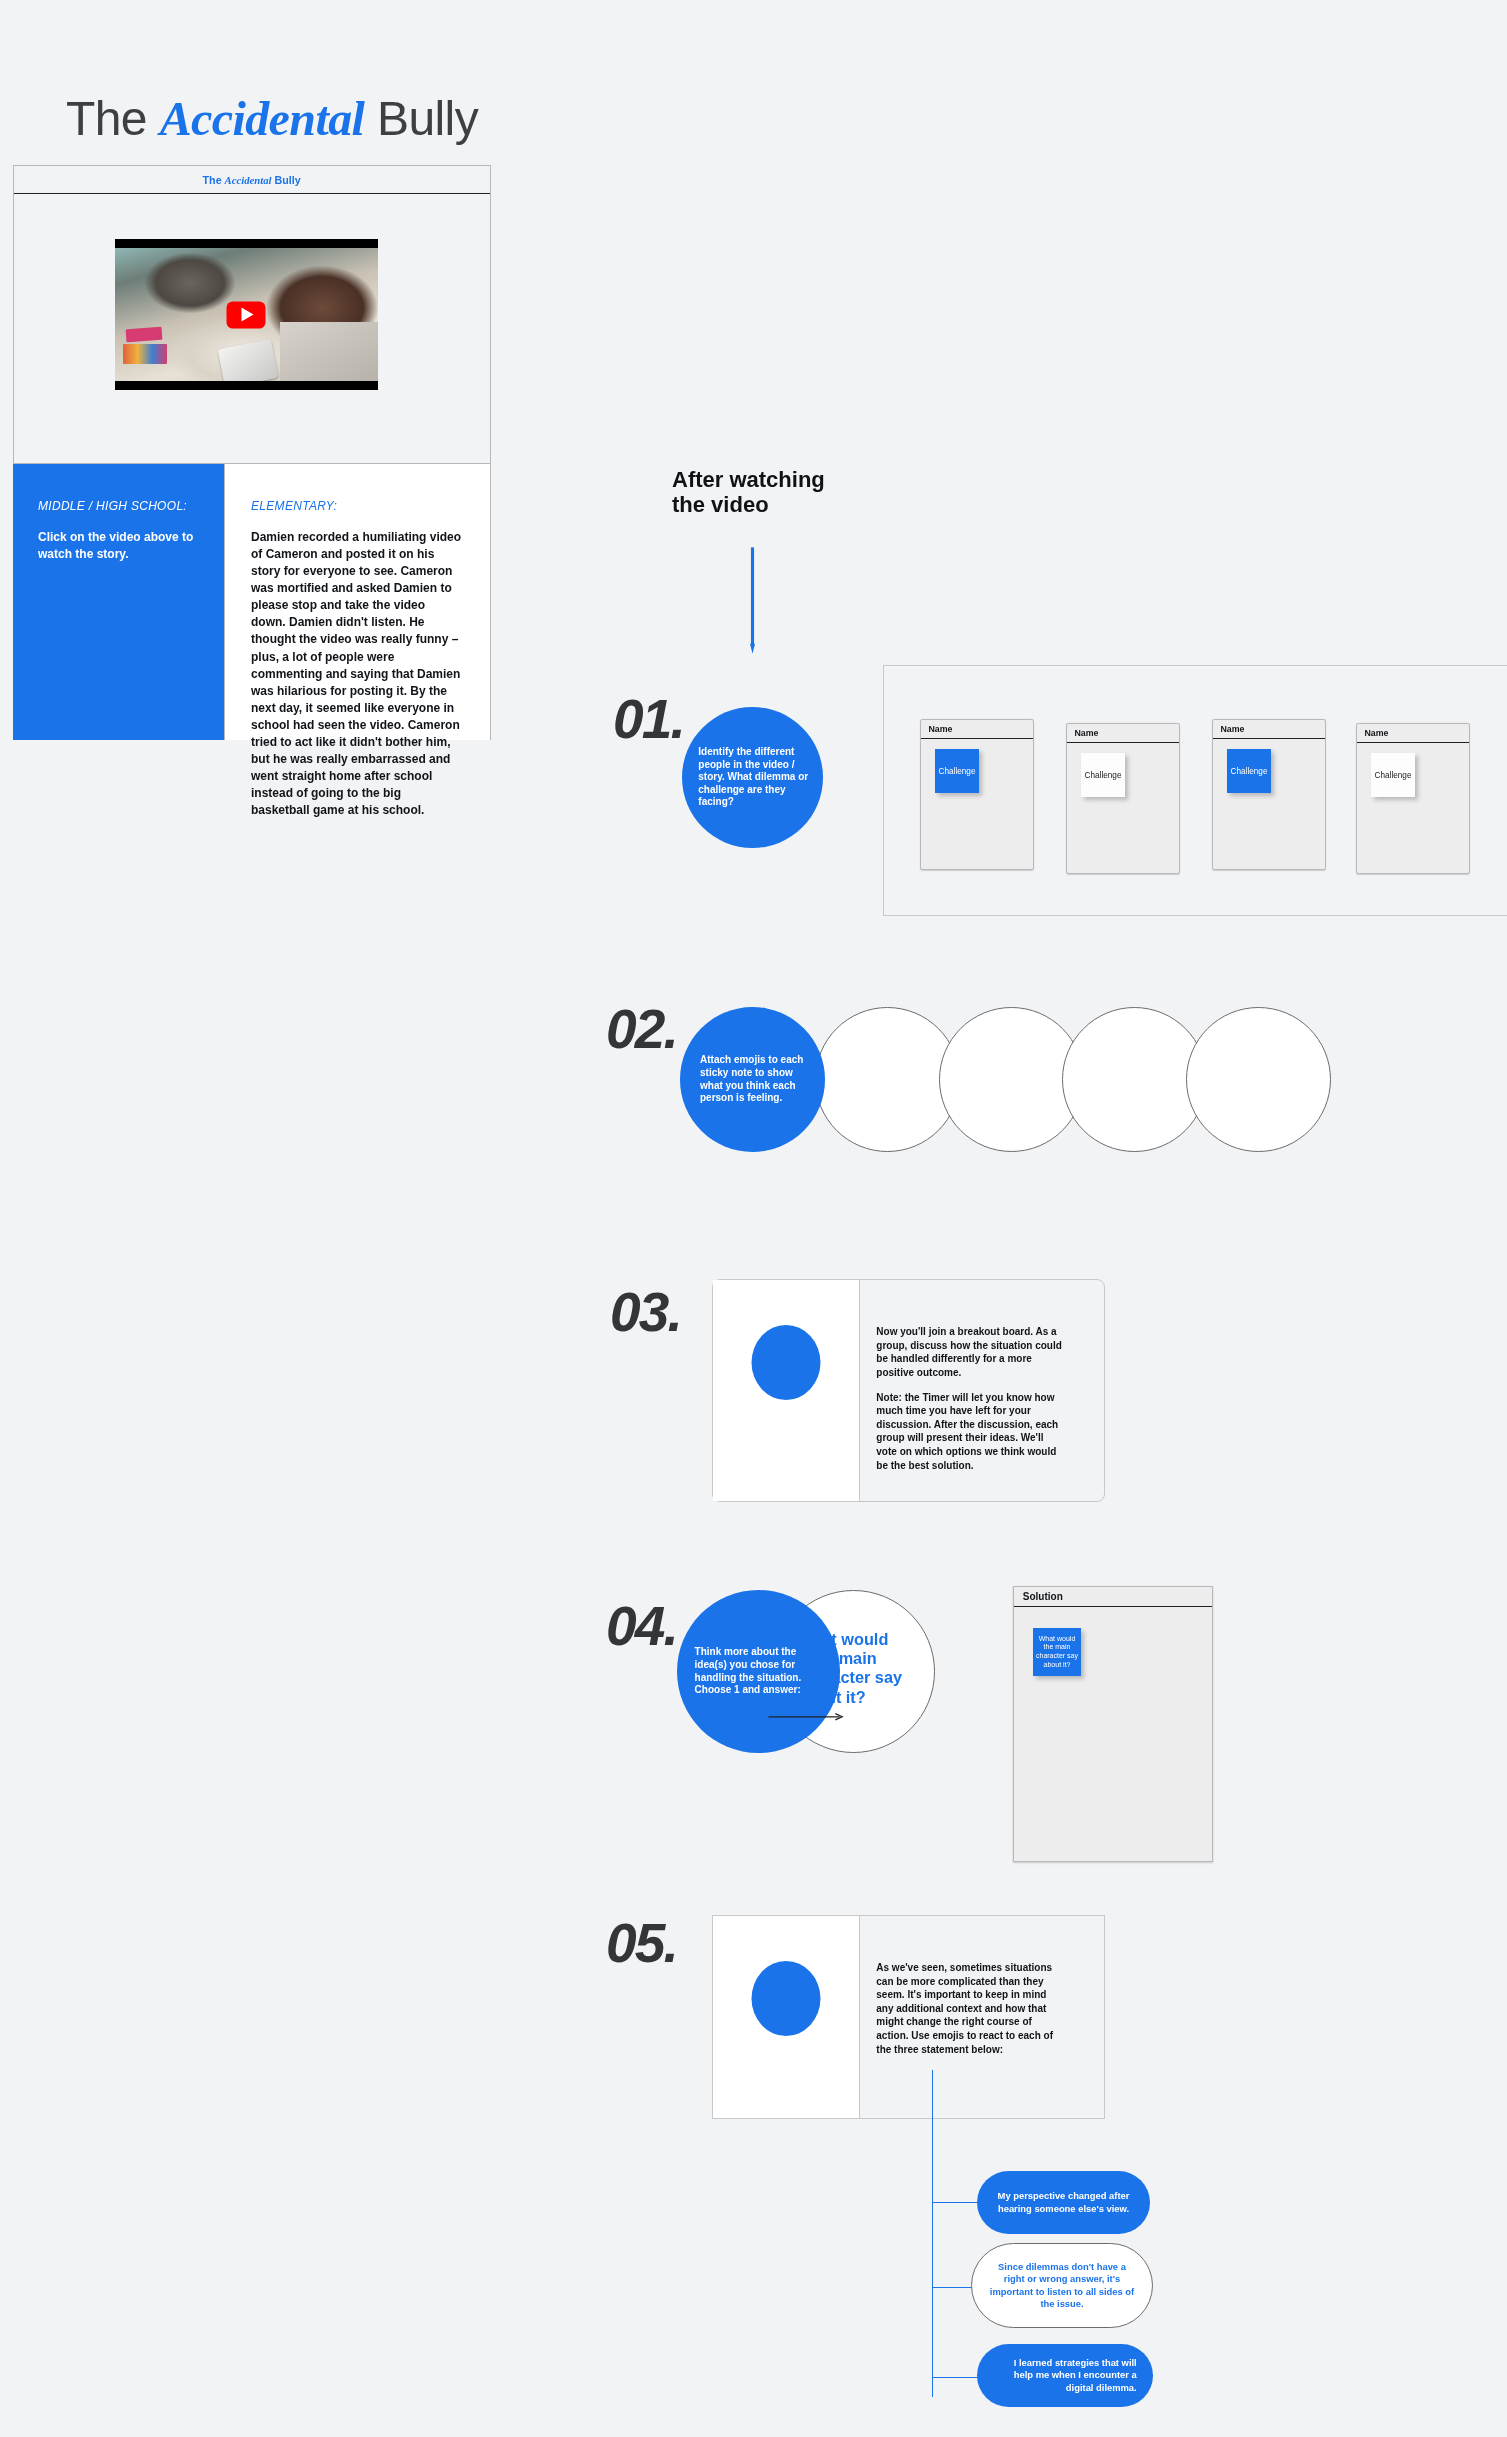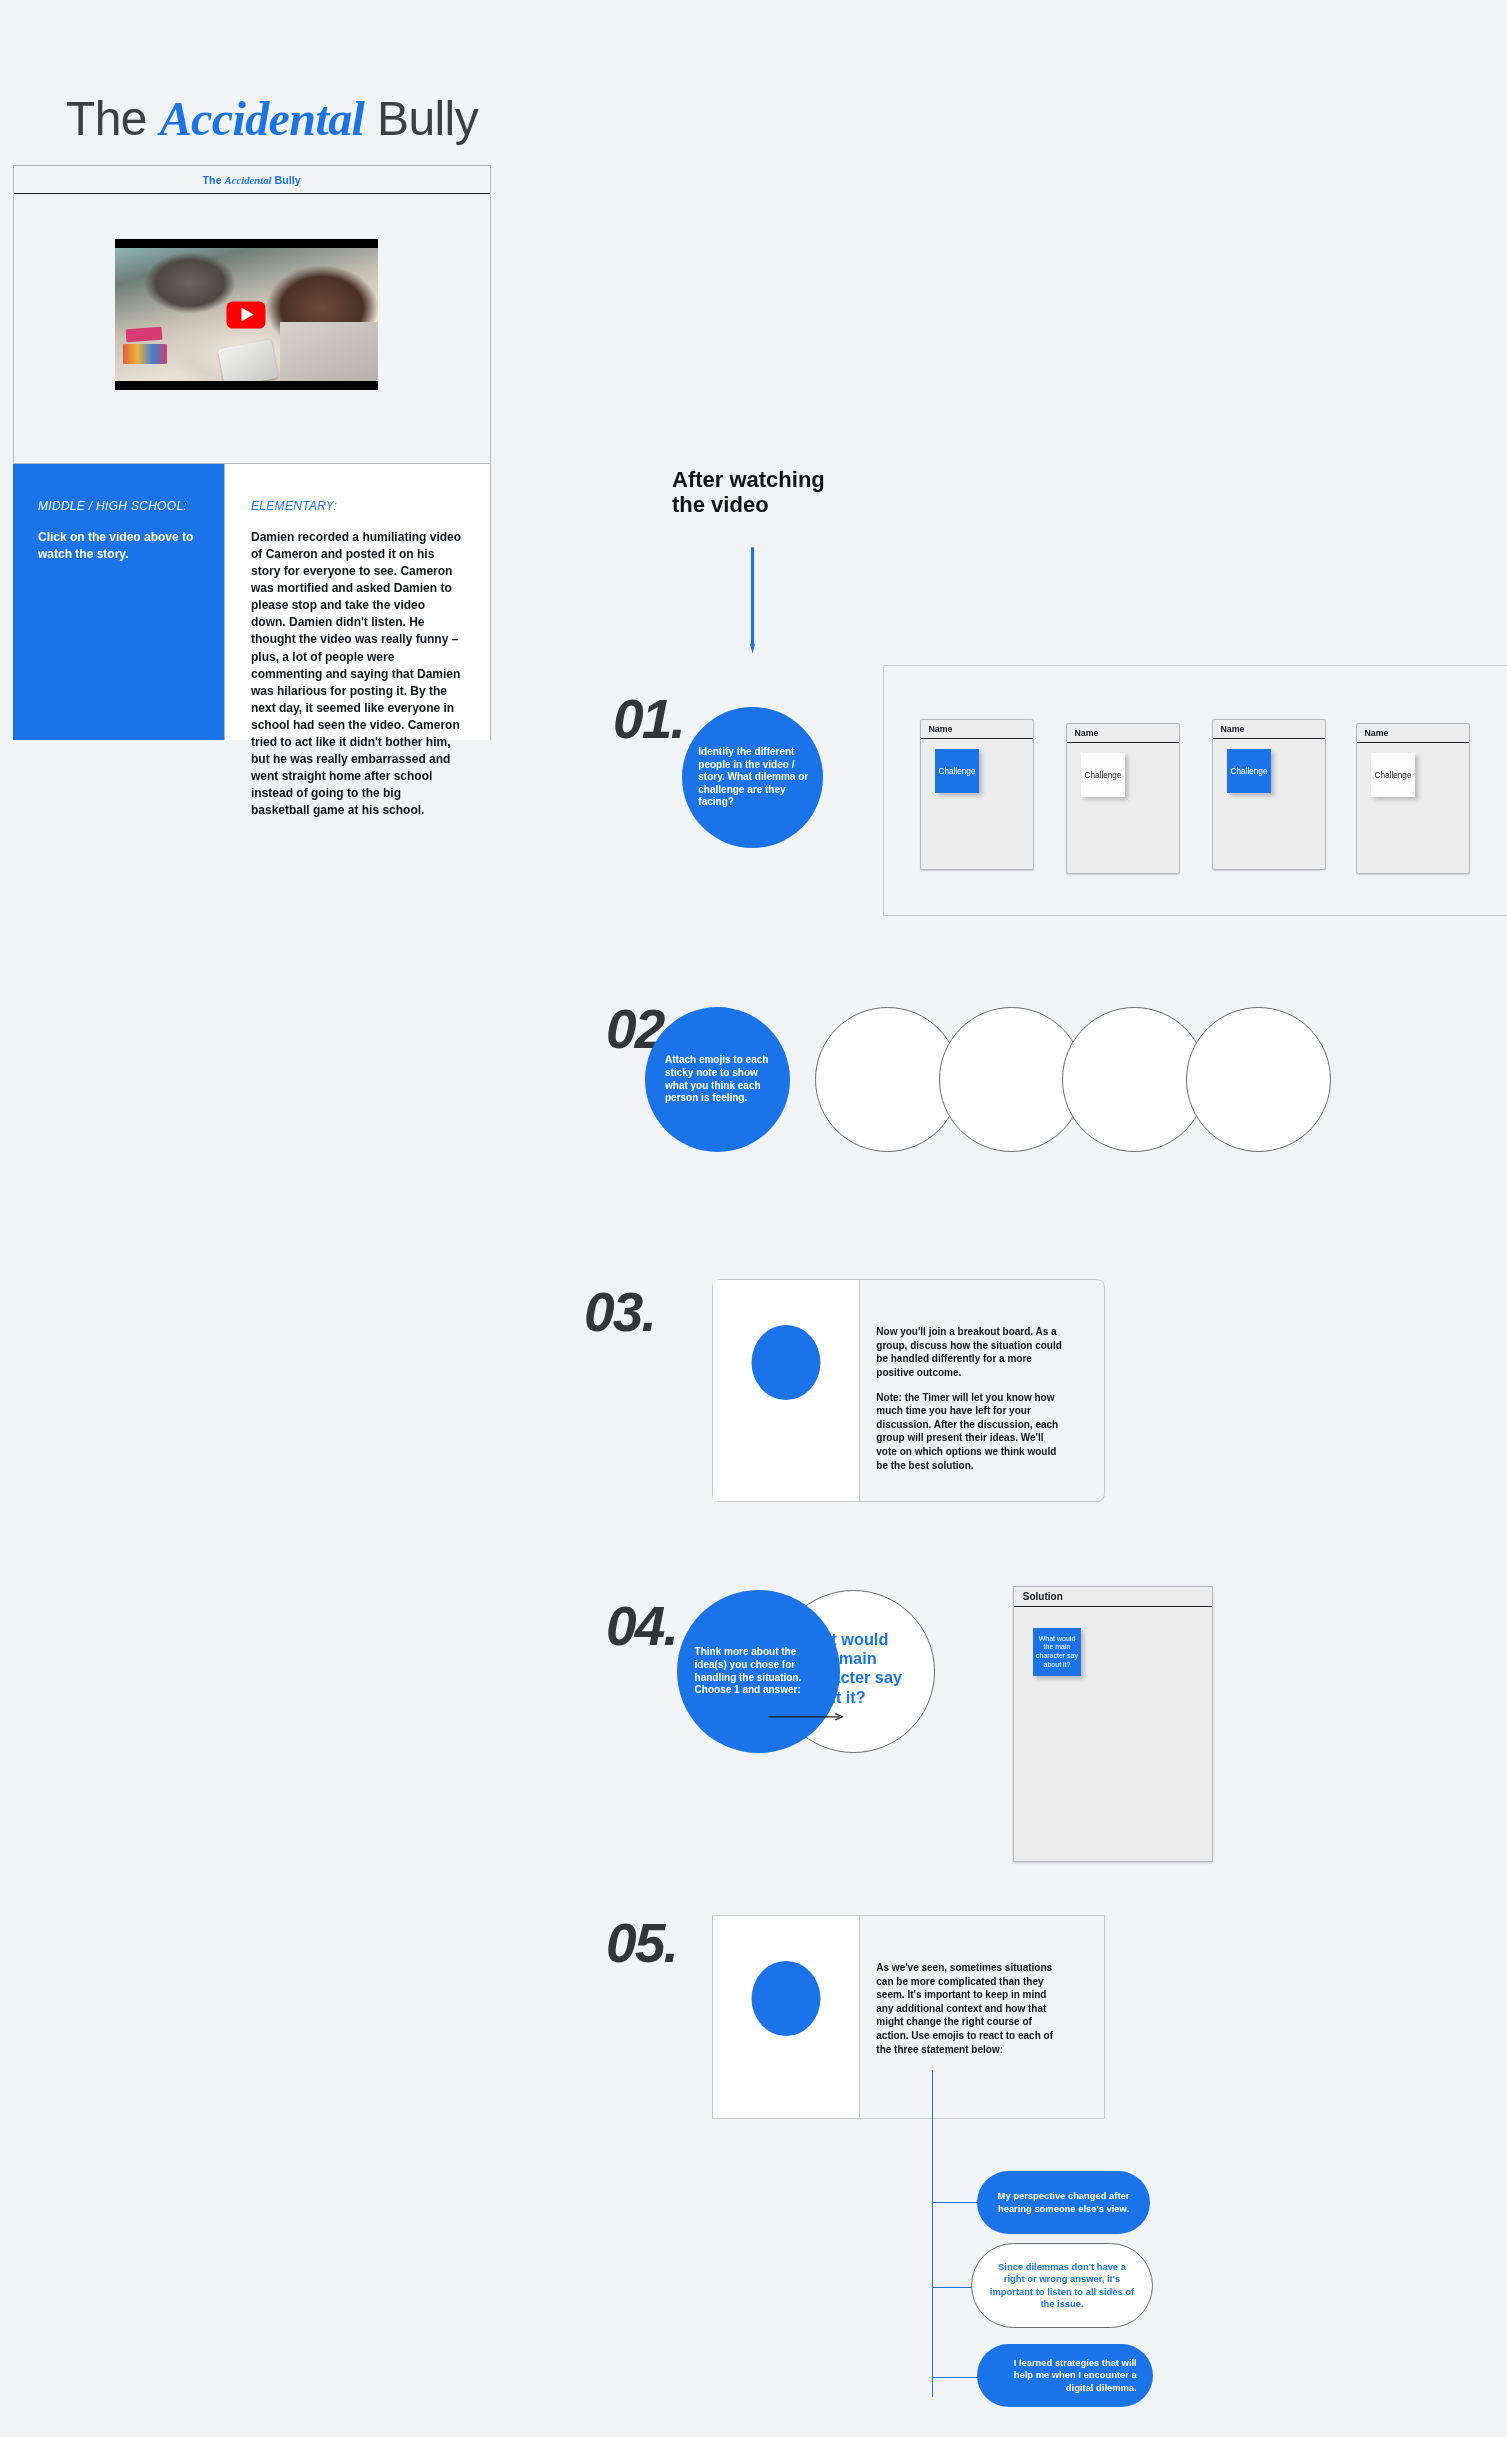--- a/index.html
+++ b/index.html
@@ -282,25 +282,25 @@
       </div>
     <div class="sticky white">Challenge</div>
   </div>
 </div>
 
 <div class="abs step-num" style="left:606px; top:1002px;">02.</div>
 <div class="abs circle-white s2-circle" style="left:815px; top:1007px;"></div>
 <div class="abs circle-white s2-circle" style="left:939px; top:1007px;"></div>
 <div class="abs circle-white s2-circle" style="left:1062px; top:1007px;"></div>
 <div class="abs circle-white s2-circle" style="left:1186px; top:1007px;"></div>
-<div class="abs circle-blue" style="left:645px; top:1007px; width:145px; height:145px;">
+<div class="abs circle-blue" style="left:680px; top:1007px; width:145px; height:145px;">
   <div class="circle-text" style="padding:0 17.6px 0 20px; width:100%; box-sizing:border-box;">Attach emojis to each sticky note to show what you think each person is feeling.</div>
 </div>
 
-<div class="abs step-num" style="left:584px; top:1285px;">03.</div>
+<div class="abs step-num" style="left:610px; top:1285px;">03.</div>
 <div class="split-panel" style="left:712px; top:1279px; width:393px; height:223px;border-radius:8px;">
   <div class="split-left">
     <div class="ellipse"></div>
   </div>
   <div class="split-right">
     <p>Now you'll join a breakout board. As a group, discuss how the situation could be handled differently for a more positive outcome.</p>
     <p>Note: the Timer will let you know how much time you have left for your discussion. After the discussion, each group will present their ideas. We'll vote on which options we think would be the best solution.</p>
   </div>
 </div>
 

